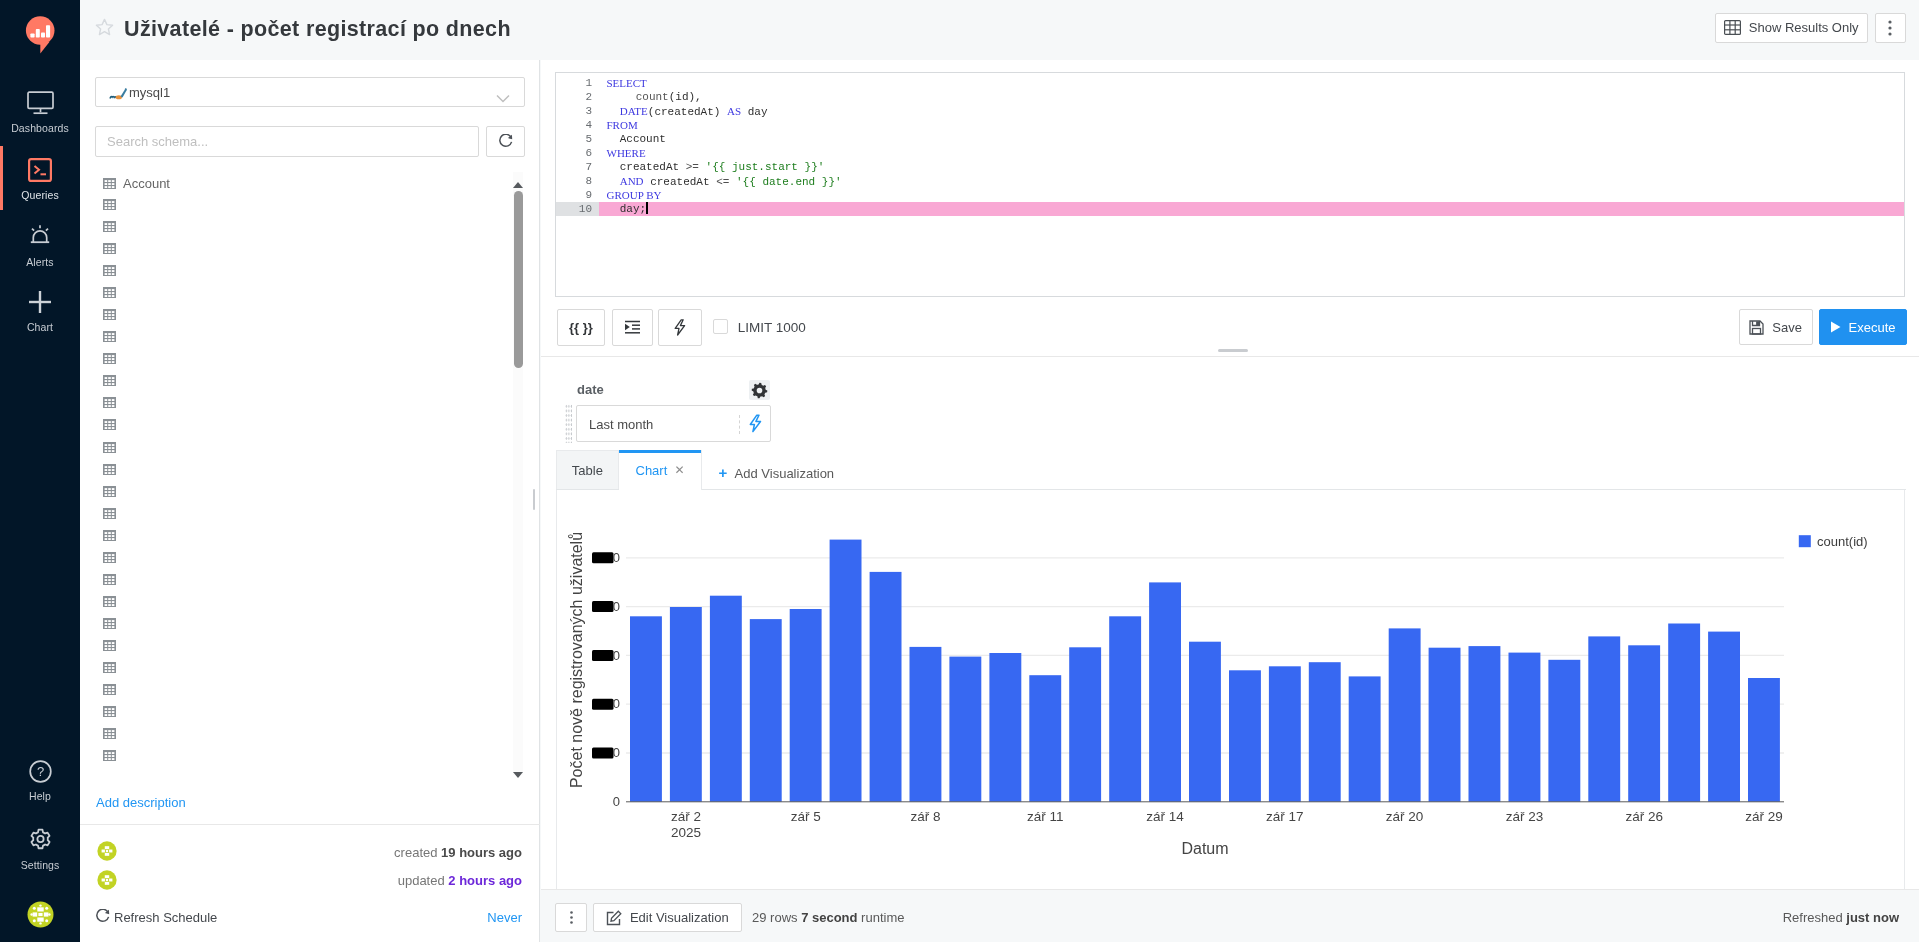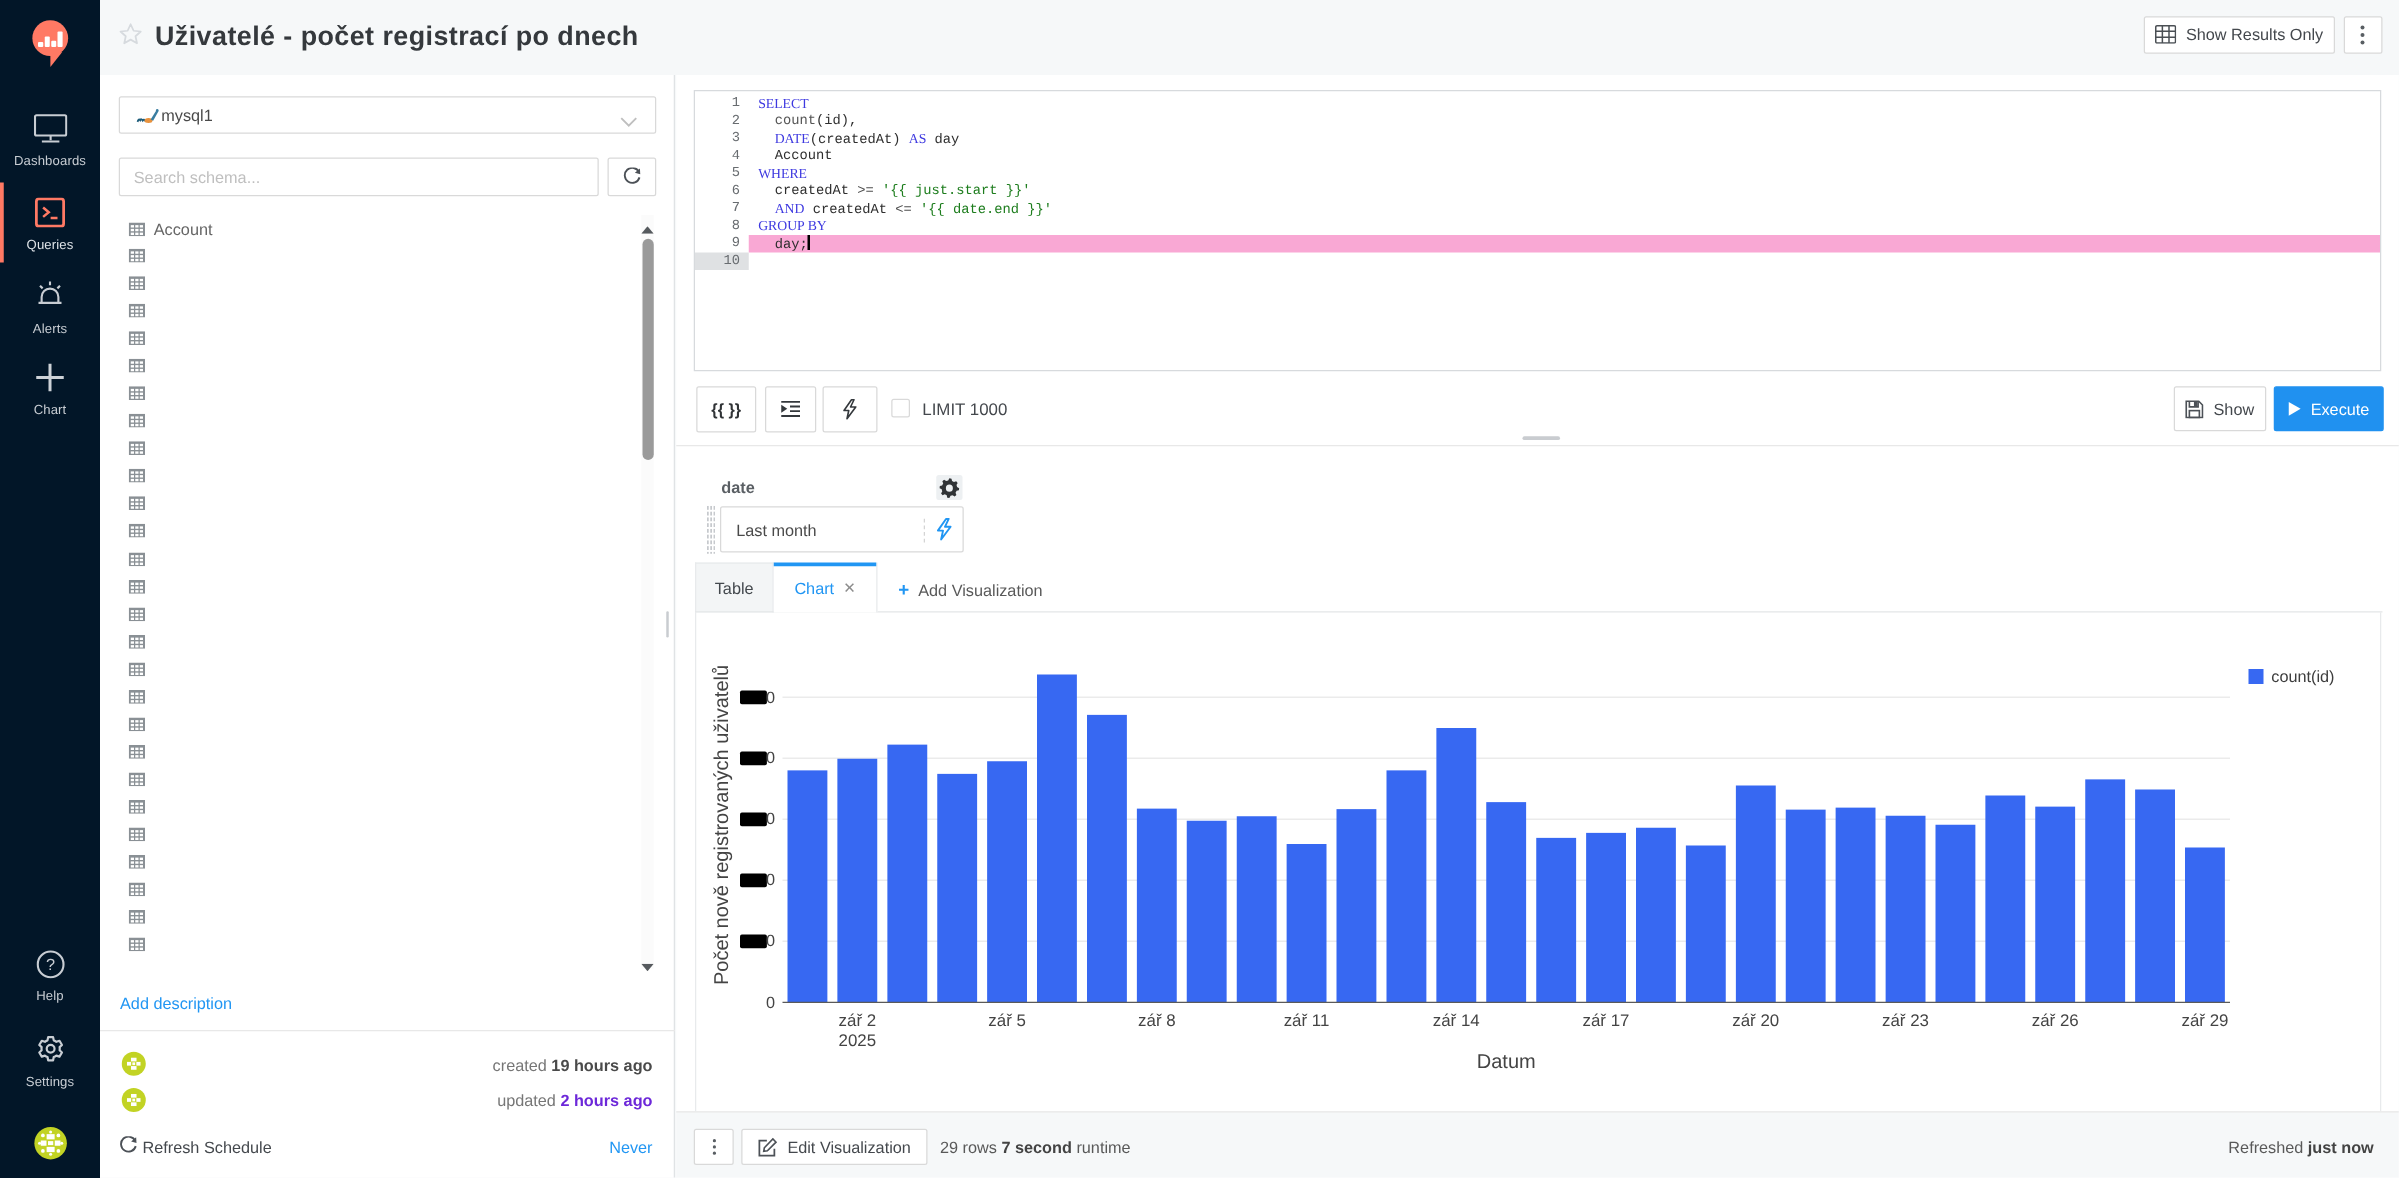--- a/index.html
+++ b/index.html
@@ -24,21 +24,21 @@
 #editor { position:absolute; left:14px; top:12px; width:1350px; height:225px; border:1px solid #d7dadd; font-family:"Liberation Mono",monospace; font-size:11px; line-height:14px; }
 #gutter { position:absolute; left:0; top:2.5px; width:43px; }
 .gl { height:14px; text-align:right; padding-right:7px; color:#686c70; }
 .active-g { background:#dfe1e3; }
 #codearea { position:absolute; left:43px; top:2.5px; right:0; }
 .cl { height:14px; white-space:pre; padding-left:7.5px; color:#2e2e2e; }
 .active-l { background:#f9a8d4; }
 .k { color:#3e39e0;font-family:Liberation Serif, serif; }
 .s { color:#1d7d1d; }
 .o { color:#4f4f4f; }
-.f { color:#555; }
+.f { color:#555;margin-left:16px; }
 .cursor { display:inline-block; width:1.6px; height:12px; background:#000; vertical-align:-2px; }
 .tbtn { position:absolute; top:249.4px; height:36.3px; background:#fff; border:1px solid #d9d9d9; border-radius:2px; display:flex; align-items:center; justify-content:center; }
 
 #datelabel { position:absolute; left:36px; top:322px; font-size:13px; font-weight:600; color:#5a5f64; }
 #paraminput { position:absolute; left:35px; top:345px; width:195px; height:37px; background:#fff; border:1px solid #d9d9d9; border-radius:2px; }
 #draghandle { position:absolute; left:24px; top:344px; width:7px; height:39px;
   background-image:radial-gradient(#c6c9cd 0.8px, transparent 0.9px); background-size:2.6px 4.6px; }
 
 .tab { position:absolute; top:390px; height:40px; display:flex; align-items:center; justify-content:center; font-size:13px; }
 #tabline { position:absolute; left:15px; top:429px; width:1350px; height:1px; background:#e3e6e8; z-index:2; }
@@ -719,20 +719,21 @@
 <div class="gl">6</div>
 <div class="gl">7</div>
 <div class="gl">8</div>
 <div class="gl">9</div>
 <div class="gl active-g">10</div>
     </div>
     <div id="codearea">
 <div class="cl"><span class="k">SELECT</span></div>
 <div class="cl">  <span class="f">count</span>(id),</div>
 <div class="cl">  <span class="k">DATE</span>(createdAt) <span class="k">AS</span> day</div>
+<div class="cl"><span class="k">FROM</span></div>
 <div class="cl">  Account</div>
 <div class="cl"><span class="k">WHERE</span></div>
 <div class="cl">  createdAt <span class="o">&gt;=</span> <span class="s">'{{ just.start }}'</span></div>
 <div class="cl">  <span class="k">AND</span> createdAt <span class="o">&lt;=</span> <span class="s">'{{ date.end }}'</span></div>
 <div class="cl"><span class="k">GROUP BY</span></div>
 <div class="cl active-l">  day;<span class="cursor"></span></div>
     </div>
   </div>
 
   <div class="abs" style="left:677px;top:289px;width:30px;height:3px;background:#c9ccd0;border-radius:2px"></div>
@@ -758,21 +759,21 @@
   <div class="abs" style="left:196.8px;top:260px;font-size:13.5px;color:#44484d">LIMIT 1000</div>
   <div class="tbtn" style="left:1197.6px;width:74px;height:36px;gap:8px;font-size:13px;color:#44484d">
       <svg width="15" height="15" viewBox="0 0 15 15">
         <g fill="none" stroke="#4c5157" stroke-width="1.3">
           <path d="M1 1 L11 1 L14 4 L14 14 L1 14 Z"></path>
           <path d="M3.5 1 L3.5 5.5 L10.5 5.5 L10.5 1"></path>
           <rect x="7.8" y="2" width="1.6" height="2.6" fill="#4c5157"></rect>
           <rect x="3.5" y="8.5" width="8" height="5.5"></rect>
         </g>
       </svg>
-      <span>Show</span>
+      <span>Save</span>
     </div>
   <div class="tbtn" style="left:1277.5px;width:88px;height:36px;gap:8px;font-size:13px;color:#fff;background:#2091f0;border-color:#2091f0">
       <svg width="11" height="12" viewBox="0 0 11 12">
         <path d="M1 0.5 L10.5 6 L1 11.5 Z" fill="#fff"></path>
       </svg>
       <span>Execute</span>
     </div>
   <div class="abs" style="left:0;top:296px;width:1378px;height:1px;background:#e8e8e8"></div>
 
   <div id="datelabel">date</div>

